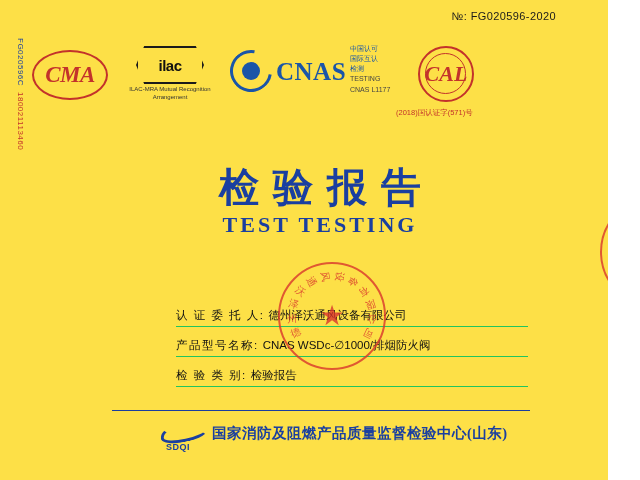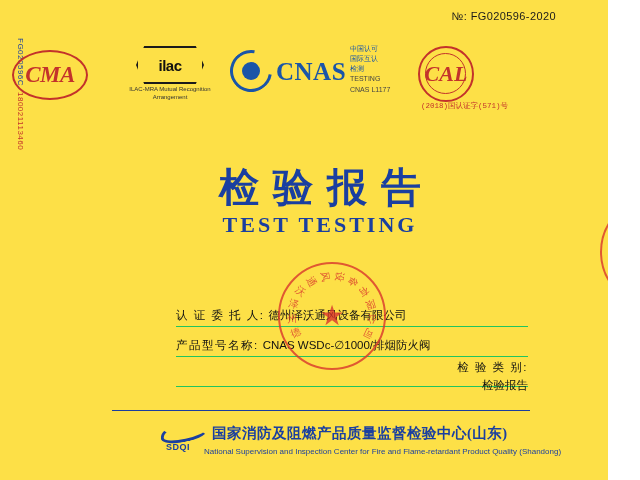--- a/index.html
+++ b/index.html
@@ -44,21 +44,21 @@
     color: #1a3fa0;
     font-family: "Liberation Sans", sans-serif;
     letter-spacing: 0.5px;
   }
   .vcode.left-top { left: 16px; top: 2px; }
   .vcode.left-bottom { left: 16px; top: 56px; color:#c3322b; }
 
   
   .cma {
     position: absolute;
-    left: 12px;
+    left: 32px;
     top: 14px;
     width: 76px;
     height: 50px;
   }
   .cma .oval {
     position: absolute;
     inset: 0;
     border: 2.5px solid #c3322b;
     border-radius: 50%/50%;
     box-sizing: border-box;
@@ -211,27 +211,27 @@
     align-items: center;
     justify-content: center;
     color: #c3322b;
     font-size: 22px;
     font-weight: bold;
     font-style: italic;
     font-family: "Liberation Serif", serif;
   }
   .cal .cert {
     position: absolute;
-    top: 57px;
+    top: 64px;
     left: -8px;
     width: 112px;
-    text-align: right;
+    text-align: left;
     font-size: 7.5px;
     color: #c3322b;
-    font-family: Liberation Mono, monospace;
+    font-family: Liberation Sans, sans-serif;
   }
 
   
   .title-cn {
     position: absolute;
     top: 160px;
     left: 0;
     width: 640px;
     text-align: center;
     font-size: 40px;
@@ -275,21 +275,21 @@
   .field .val {
     font-size: 11.5px;
     color: #111;
     padding-bottom: 3px;
     padding-left: 4px;
     white-space: nowrap;
     font-family: "Liberation Sans", sans-serif;
   }
   #field-client { top: 300px; }
   #field-model  { top: 330px; }
-  #field-type   { top: 360px; flex-direction: column; }
+  #field-type   { top: 360px; }
 
   
   .seal {
     position: absolute;
     border: 2px solid #d8322c;
     border-radius: 50%;
     opacity: 0.78;
     pointer-events: none;
   }
   #seal-main {
@@ -482,15 +482,14 @@
     <div class="edge-label">检验专用章</div>
   </div>
 
   <div class="footer-rule"></div>
 
   <div class="sdqi">
     <div class="swoosh"></div>
     <div class="abbr">SDQI</div>
   </div>
   <div class="org-cn">国家消防及阻燃产品质量监督检验中心(山东)</div>
-  <div class="org-en">National Supervision and Inspection Center for Fire and Flame-retardant Product Quality (Shandong)</div>
 
 </div>
 
 </body></html>

